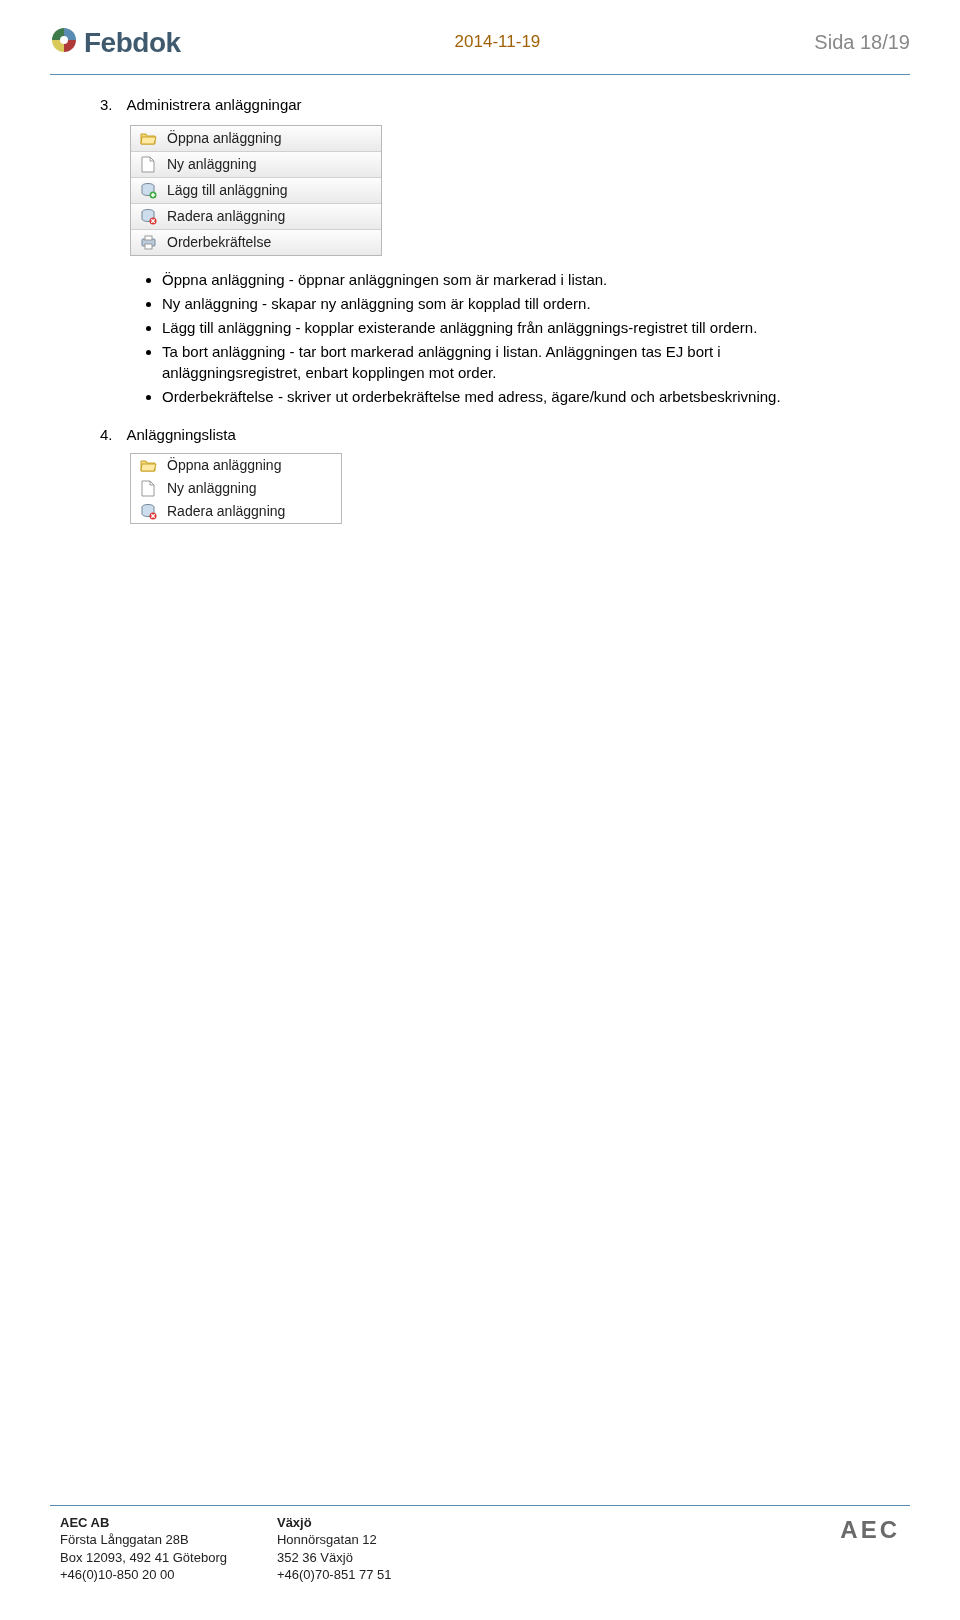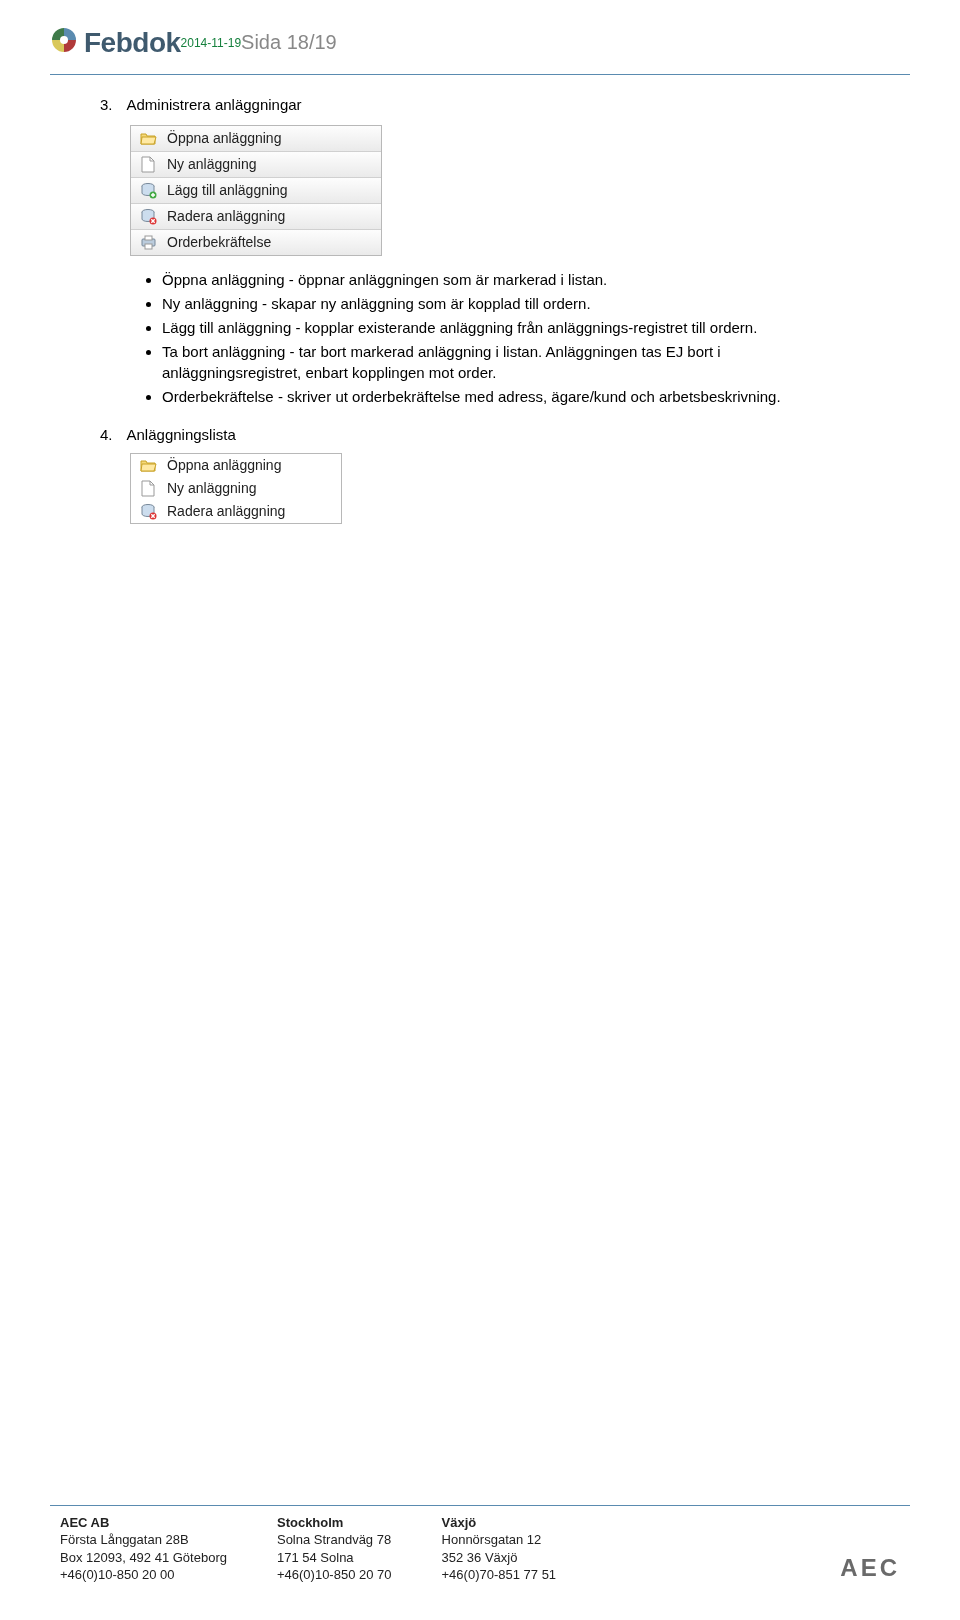--- a/index.html
+++ b/index.html
@@ -13,39 +13,40 @@
   .page {
     width: 880px;
     margin: 0 auto;
     padding: 24px 0 0 0;
     position: relative;
     min-height: 1580px;
   }
   .header {
     display: flex;
     align-items: center;
+    justify-content: space-between;
     padding: 0 10px 6px 10px;
   }
   .logo {
     display: flex;
     align-items: center;
     gap: 6px;
   }
   .logo-mark {
     display: inline-block;
   }
   .logo-text {
     font-size: 28px;
     font-weight: 700;
     color: #3f5a6e;
     letter-spacing: -0.5px;
   }
   .header-date {
-    color: #15803d;
-    font-size: 12px;
+    color: #a16207;
+    font-size: 17px;
   }
   .header-page {
     color: #888;
     font-size: 20px;
   }
   .rule {
     border: none;
     border-top: 1.5px solid #5a8bb0;
     margin: 6px 10px 20px 10px;
   }
@@ -113,21 +114,21 @@
   }
   .footer-rule {
     border: none;
     border-top: 1.5px solid #5a8bb0;
     margin: 0 10px 8px 10px;
   }
   .footer-cols {
     display: flex;
     gap: 50px;
     padding: 0 20px;
-    align-items: flex-end;
+    align-items: flex-start;
     font-size: 13px;
     color: #222;
   }
   .footer-col { line-height: 1.35; }
   .footer-col .bold { font-weight: 700; }
   .footer-logo {
     margin-left: auto;
     display: flex;
     align-items: center;
   }
@@ -272,26 +273,20 @@
   <div class="footer">
     <hr class="footer-rule">
     <div class="footer-cols">
       <div class="footer-col">
         <div class="bold">AEC AB</div>
         <div>Första Långgatan 28B</div>
         <div>Box 12093, 492 41 Göteborg</div>
         <div>+46(0)10-850 20 00</div>
       </div>
       <div class="footer-col">
-        <div class="bold">Stockholm</div>
-        <div>Solna Strandväg 78</div>
-        <div>171 54 Solna</div>
-        <div>+46(0)10-850 20 70</div>
-      </div>
-      <div class="footer-col">
         <div class="bold">Växjö</div>
         <div>Honnörsgatan 12</div>
         <div>352 36 Växjö</div>
         <div>+46(0)70-851 77 51</div>
       </div>
       <div class="footer-logo">
         <span class="aec-logo">AEC</span>
       </div>
     </div>
   </div>

